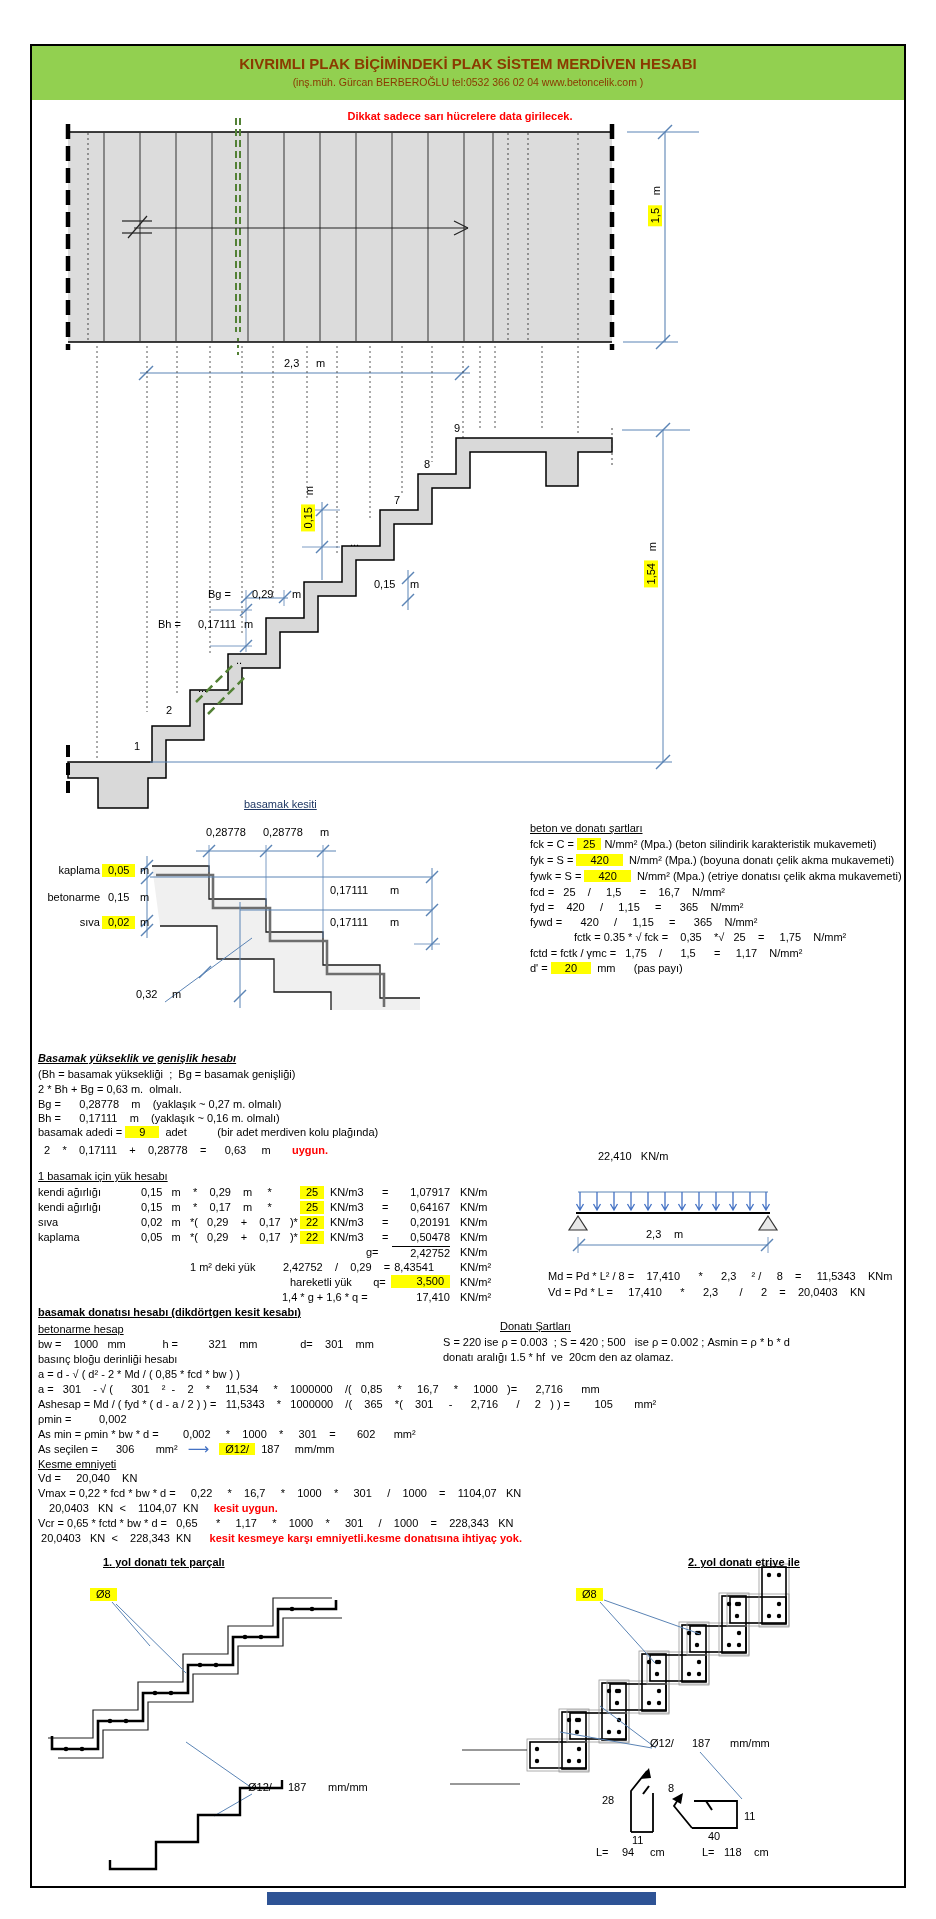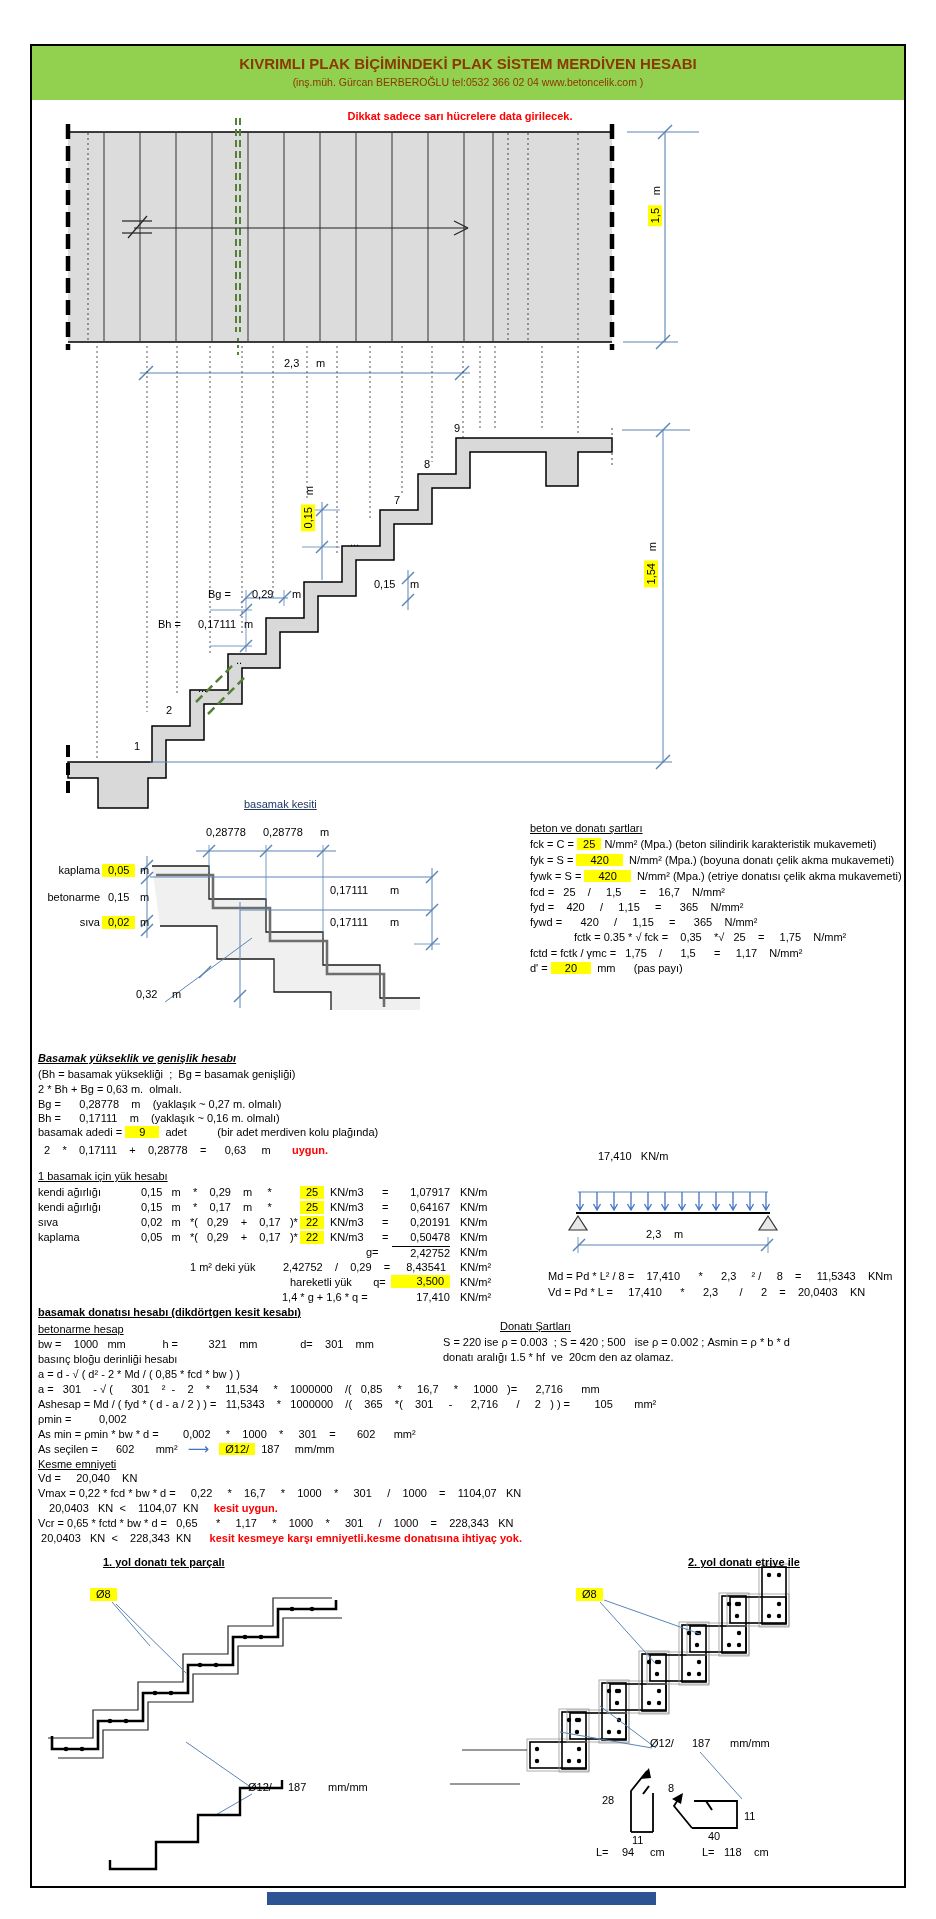--- a/index.html
+++ b/index.html
@@ -432,48 +432,48 @@
   <div class="t hl" style="left:300px;top:1231px;">22</div>
   <div class="t" style="left:330px;top:1231px;">KN/m3</div>
   <div class="t" style="left:382px;top:1231px;">=</div>
   <div class="t ra" style="left:392px;top:1231px;width:58px;">0,50478</div>
   <div class="t" style="left:460px;top:1231px;">KN/m</div>
 
   <div class="t" style="left:366px;top:1246px;">g=</div>
   <div class="t ra sum" style="left:392px;top:1246px;width:58px;">2,42752</div>
   <div class="t" style="left:460px;top:1246px;">KN/m</div>
   <div class="t" style="left:190px;top:1261px;">1 m² deki yük         2,42752    /    0,29    =</div>
-  <div class="t ra" style="left:388px;top:1261px;width:58px;text-align:right;">8,43541</div>
+  <div class="t ra" style="left:376px;top:1261px;width:58px;text-align:right;">8,43541</div>
   <div class="t" style="left:460px;top:1261px;">KN/m²</div>
   <div class="t" style="left:290px;top:1276px;">hareketli yük       q=</div>
   <div class="t hl ra" style="left:391px;top:1275px;width:47px;">3,500</div>
   <div class="t" style="left:460px;top:1276px;">KN/m²</div>
   <div class="t" style="left:282px;top:1291px;">1,4 * g + 1,6 * q =</div>
   <div class="t ra" style="left:392px;top:1291px;width:58px;">17,410</div>
   <div class="t" style="left:460px;top:1291px;">KN/m²</div>
 
-  <div class="t" style="left:598px;top:1150px;">17,410   KN/m</div>
+  <div class="t" style="left:598px;top:1150px;">22,410   KN/m</div>
   <div class="t" style="left:646px;top:1228px;">2,3</div>
   <div class="t" style="left:674px;top:1228px;">m</div>
   <div class="t" style="left:548px;top:1270px;">Md = Pd * L² / 8 =    17,410      *      2,3     ² /     8    =     11,5343    KNm</div>
   <div class="t" style="left:548px;top:1286px;">Vd = Pd * L =     17,410      *      2,3       /      2    =    20,0403    KN</div>
 
   <div class="t u b" style="left:38px;top:1306px;">basamak donatısı hesabı (dikdörtgen kesit kesabı)</div>
   <div class="t u" style="left:500px;top:1320px;">Donatı Şartları</div>
   <div class="t" style="left:443px;top:1336px;">S = 220 ise ρ = 0.003  ; S = 420 ; 500   ise ρ = 0.002 ; Asmin = ρ * b * d</div>
   <div class="t" style="left:443px;top:1351px;">donatı aralığı 1.5 * hf  ve  20cm den az olamaz.</div>
   <div class="t u" style="left:38px;top:1323px;">betonarme hesap</div>
   <div class="t" style="left:38px;top:1338px;">bw =    1000   mm            h =          321    mm              d=    301    mm</div>
   <div class="t" style="left:38px;top:1353px;">basınç bloğu derinliği hesabı</div>
   <div class="t" style="left:38px;top:1368px;">a = d - √ ( d² - 2 * Md / ( 0,85 * fcd * bw ) )</div>
   <div class="t" style="left:38px;top:1383px;">a =   301    - √ (      301    ²  -    2    *     11,534     *    1000000    /(   0,85     *     16,7     *     1000   )=      2,716      mm</div>
   <div class="t" style="left:38px;top:1398px;">Ashesap = Md / ( fyd * ( d - a / 2 ) ) =   11,5343    *   1000000    /(    365    *(    301     -      2,716      /     2   ) ) =        105       mm²</div>
   <div class="t" style="left:38px;top:1413px;">ρmin =         0,002</div>
   <div class="t" style="left:38px;top:1428px;">As min = ρmin * bw * d =        0,002     *    1000    *     301    =       602      mm²</div>
-  <div class="t" style="left:38px;top:1442px;"><span>As seçilen =      602       mm²</span><span class="arrowg">⟶</span><span class="hl">Ø12/</span><span>  187     mm/mm</span></div>
+  <div class="t" style="left:38px;top:1442px;"><span>As seçilen =      306       mm²</span><span class="arrowg">⟶</span><span class="hl">Ø12/</span><span>  187     mm/mm</span></div>
   <div class="t u" style="left:38px;top:1458px;">Kesme emniyeti</div>
   <div class="t" style="left:38px;top:1472px;">Vd =     20,040    KN</div>
   <div class="t" style="left:38px;top:1487px;">Vmax = 0,22 * fcd * bw * d =     0,22     *    16,7     *    1000    *     301     /    1000    =    1104,07   KN</div>
   <div class="t" style="left:38px;top:1502px;margin-left:8px;"><span> 20,0403   KN  &lt;    1104,07  KN     </span><span class="red">kesit uygun.</span></div>
   <div class="t" style="left:38px;top:1517px;">Vcr = 0,65 * fctd * bw * d =   0,65      *     1,17     *    1000    *     301     /    1000    =    228,343   KN</div>
   <div class="t" style="left:38px;top:1532px;"><span> 20,0403   KN  &lt;    228,343  KN      </span><span class="red">kesit kesmeye karşı emniyetli.kesme donatısına ihtiyaç yok.</span></div>
 
   <div class="t u b" style="left:103px;top:1556px;">1. yol donatı tek parçalı</div>
   <div class="t u b" style="left:688px;top:1556px;">2. yol donatı etriye ile</div>
   <div class="t hl" style="left:90px;top:1588px;">Ø8</div>

